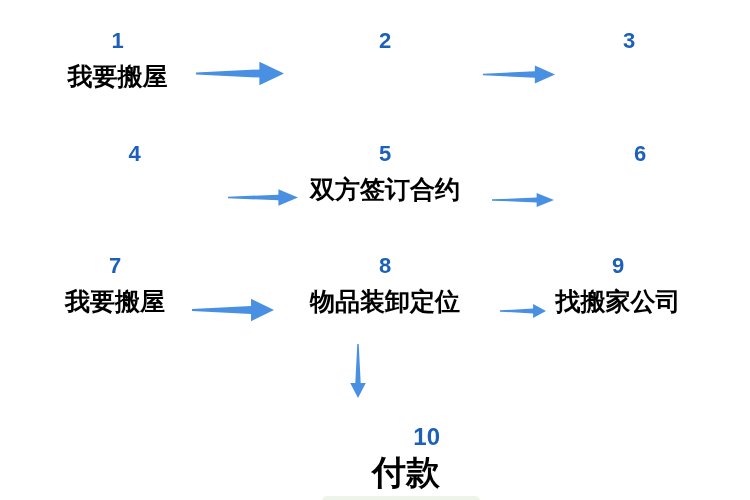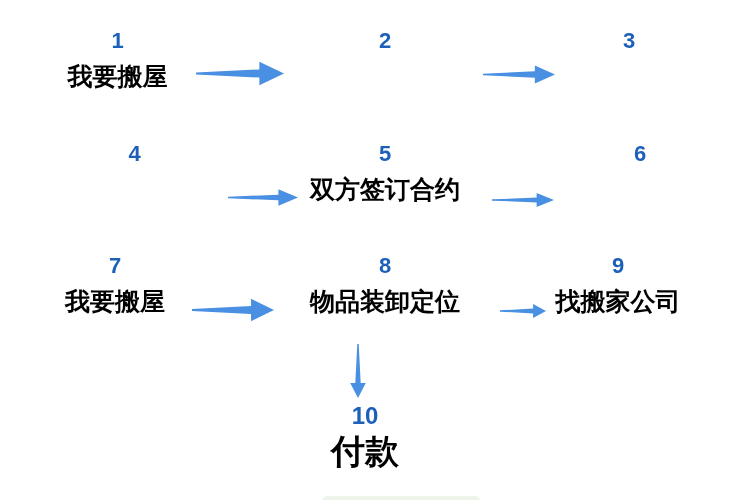--- a/index.html
+++ b/index.html
@@ -122,20 +122,20 @@
 
   <div class="step" style="left:543px; top:253px; width:150px;">
     <div class="num">9</div>
     <div class="label">找搬家公司</div>
   </div>
 
   <svg class="arrow" style="left:349px; top:344px;" width="18" height="54" viewBox="0 0 30 100" preserveAspectRatio="none">
     <polygon points="13.8,0 10.5,72 2,72 15,100 28,72 19.5,72 16.2,0" fill="#4a90e2"></polygon>
   </svg>
 
-  <div class="step final" style="left:290px; top:403px; width:150px;">
+  <div class="step final" style="left:290px; top:424px; width:150px;text-align:right;">
     <div class="num">10</div>
     <div class="label">付款</div>
   </div>
 
   <div class="bottom-fragment"></div>
 
 </div>
 
 </body></html>

